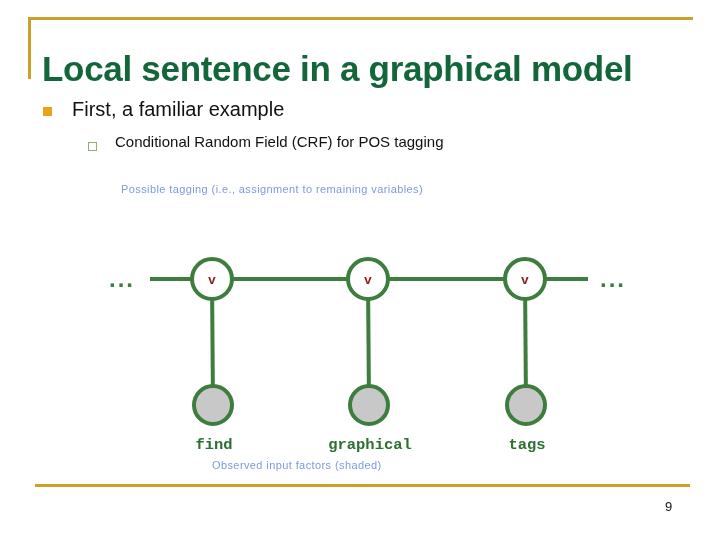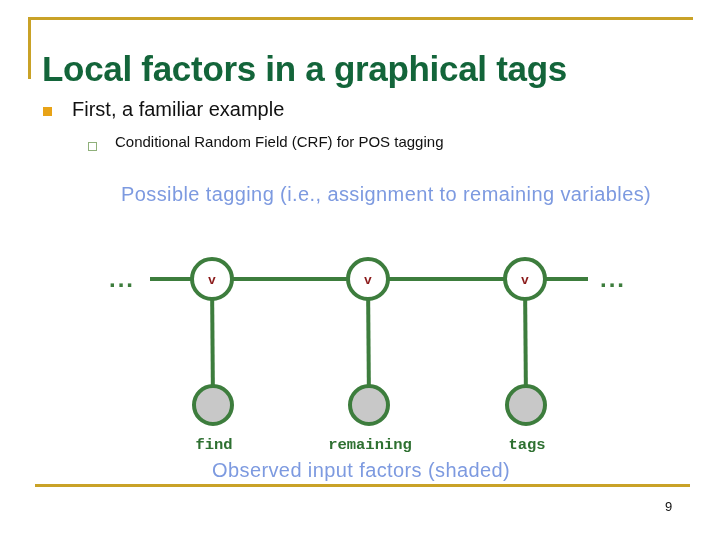--- a/index.html
+++ b/index.html
@@ -102,21 +102,21 @@
     font-weight: 400;
     color: #111111;
     line-height: 1.2;
     white-space: nowrap;
   }
 
   
   .caption {
     position: absolute;
     color: #7d9ae0;
-    font-size: 20px;
+    font-size: 11px;
     letter-spacing: 0.4px;
     white-space: nowrap;
   }
   .caption-top { left: 121px; top: 183px; }
   .caption-bottom { left: 212px; top: 459px; }
 
   
   #graph {
     position: absolute;
     left: 0;
@@ -162,21 +162,21 @@
     font-size: 13px;
     color: #111111;
   }
 </style>
 </head>
 <body>
 
 <div class="rule-top"></div>
 <div class="rule-left"></div>
 
-<h1 class="slide-title">Local factors in a graphical tags</h1>
+<h1 class="slide-title">Local sentence in a graphical model</h1>
 
 <div class="bullet-l1">
   <span class="marker-filled"></span>
   <span class="bullet-l1-text">First, a familiar example</span>
 </div>
 
 <div class="bullet-l2">
   <span class="marker-hollow"></span>
   <span class="bullet-l2-text">Conditional Random Field (CRF) for POS tagging</span>
 </div>
@@ -206,19 +206,19 @@
 </svg>
 
 <span class="node-glyph" style="left:212px; top:280px;">v</span>
 <span class="node-glyph" style="left:368px; top:280px;">v</span>
 <span class="node-glyph" style="left:525px; top:280px;">v</span>
 
 <span class="ellipsis" style="left:122px; top:279px;">...</span>
 <span class="ellipsis" style="left:613px; top:279px;">...</span>
 
 <span class="word-label" style="left:214px; top:436px;text-align:center;">find</span>
-<span class="word-label" style="left:370px; top:436px;">remaining</span>
+<span class="word-label" style="left:370px; top:436px;">graphical</span>
 <span class="word-label" style="left:527px; top:436px;font-family:Liberation Mono, monospace;">tags</span>
 
 <div class="caption caption-bottom">Observed input factors (shaded)</div>
 
 <div class="rule-bottom"></div>
 <div class="page-number">9</div>
 
 </body></html>

